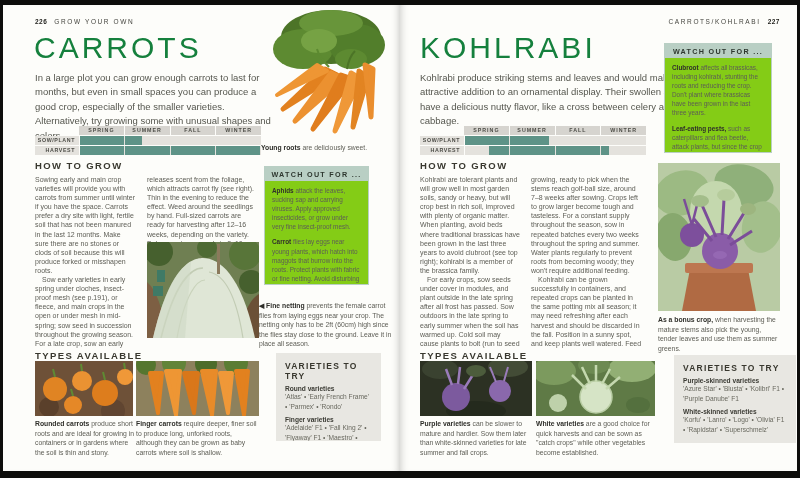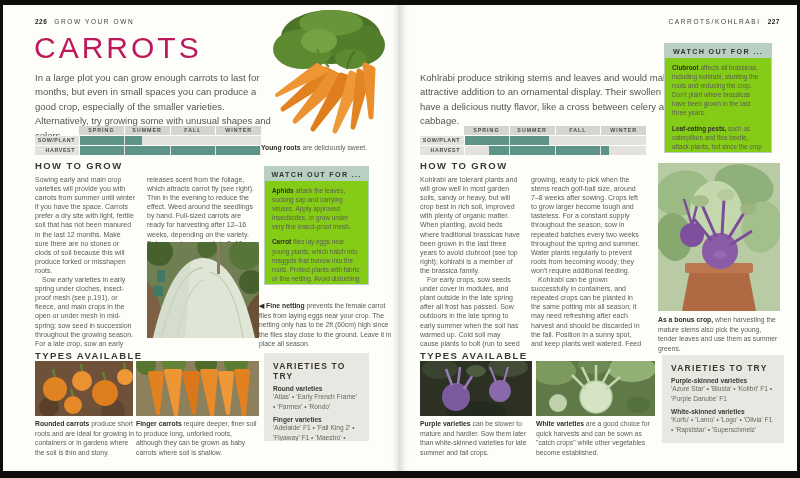--- a/index.html
+++ b/index.html
@@ -8,21 +8,21 @@
   .spread{position:absolute;left:3px;top:5px;width:794px;height:466px;display:flex;}
   .page{position:relative;width:397px;height:466px;background:#fdfdfa;overflow:hidden;}
   .page--left{box-shadow:inset -7px 0 9px -7px rgba(0,0,0,.28);}
   .page--right{box-shadow:inset 7px 0 9px -7px rgba(0,0,0,.24);}
   .running-head{position:absolute;top:13px;font-size:6.5px;letter-spacing:1.6px;color:#45453f;white-space:nowrap;}
   .running-head b{color:#1e1e1a;letter-spacing:.5px;}
   .rh-left b{margin-right:7px;}
   .rh-right{text-align:right;}
   .rh-right b{margin-left:7px;}
 
-  h1.title{position:absolute;margin:0;font-size:30px;font-weight:400;letter-spacing:3px;color:#be185d;white-space:nowrap;}
+  h1.title{position:absolute;margin:0;font-size:30px;font-weight:400;letter-spacing:3px;color:#15803d;white-space:nowrap;}
   p.intro{position:absolute;margin:0;font-size:9.5px;line-height:1.52;color:#55564e;}
 
   
   .chart{position:absolute;width:226px;}
   .chart-header{display:flex;margin-left:44px;gap:1px;height:9px;margin-bottom:1px;}
   .season{flex:1;background:var(--chart-gray);font-size:5.3px;letter-spacing:1px;color:#4c4c46;text-align:center;line-height:9px;font-weight:bold;}
   .chart-row{display:flex;height:9px;margin-bottom:1px;}
   .row-label{width:44px;background:var(--track-gray);font-size:5.3px;letter-spacing:.6px;color:#4c4c46;text-align:right;line-height:9px;padding-right:4px;box-sizing:border-box;font-weight:bold;}
   .track{position:relative;flex:1;background:var(--track-gray);margin-left:1px;}
   .seg{position:absolute;top:0;height:100%;background:var(--bar-teal);}
@@ -34,21 +34,21 @@
 
   .watch-box{position:absolute;border:1px solid var(--watch-green);background:#84cc16;box-sizing:border-box;overflow:hidden;}
   .watch-head{background:var(--watch-green);text-align:center;font-size:7.2px;font-weight:bold;letter-spacing:1.3px;color:#2e372f;padding:3px 0 2px;}
   .watch-body{padding:5px 7px;font-size:6.4px;line-height:1.42;color:#5d5d55;}
   .watch-body p{margin:0 0 6px;}
   .watch-body b{color:#30302b;}
 
   .caption{position:absolute;margin:0;font-size:6.8px;line-height:1.4;color:#5d5d55;}
   .caption b{color:#2f2f2a;}
 
-  .var-box{position:absolute;background:var(--box-gray);box-sizing:border-box;padding:8px 9px;overflow:hidden;}
+  .var-box{position:absolute;background:var(--box-gray);box-sizing:border-box;padding:8px 9px;overflow:hidden;margin-left:12px;}
   .var-head{font-size:8.5px;font-weight:bold;letter-spacing:1.2px;color:#39382f;margin-bottom:4px;}
   .var-label{font-size:6.6px;font-weight:bold;color:#3b3b34;margin-top:4px;}
   .var-items{font-size:6.6px;line-height:1.5;color:#69695f;}
 
   .photo{position:absolute;overflow:hidden;}
   .photo svg{display:block;}
 </style>
 </head>
 <body>
 
@@ -195,20 +195,21 @@
       <p class="caption" style="left:32px;top:414px;width:100px;"><b>Rounded carrots</b><span> produce short roots and are ideal for growing in containers or in gardens where the soil is thin and stony.</span></p>
       <p class="caption" style="left:133px;top:414px;width:121px;"><b>Finger carrots</b><span> require deeper, finer soil to produce long, unforked roots, although they can be grown as baby carrots where soil is shallow.</span></p>
     </div>
 
     <div class="page page--right">
 
       <div class="running-head rh-right" style="right:17px;">
         <span>CARROTS/KOHLRABI</span><b>227</b>
       </div>
 
+      <h1 class="title" style="left:20px;top:26px;">KOHLRABI</h1>
 
       <p class="intro" style="left:20px;top:66px;width:292px;">Kohlrabi produce striking stems and leaves and would make an attractive addition to an ornamental display. Their swollen stems have a delicious nutty flavor, like a cross between celery and cabbage.</p>
 
       <div class="watch-box" style="left:264px;top:38px;width:108px;height:110px;">
         <div class="watch-head">WATCH OUT FOR ...</div>
         <div class="watch-body">
           <p><b>Clubroot</b><span> affects all brassicas, including kohlrabi, stunting the roots and reducing the crop. Don't plant where brassicas have been grown in the last three years.</span></p>
           <p><b>Leaf-eating pests,</b><span> such as caterpillars and flea beetle, attack plants, but since the crop is grown for its stems, minor leaf damage can be tolerated.</span></p>
 
         </div>

